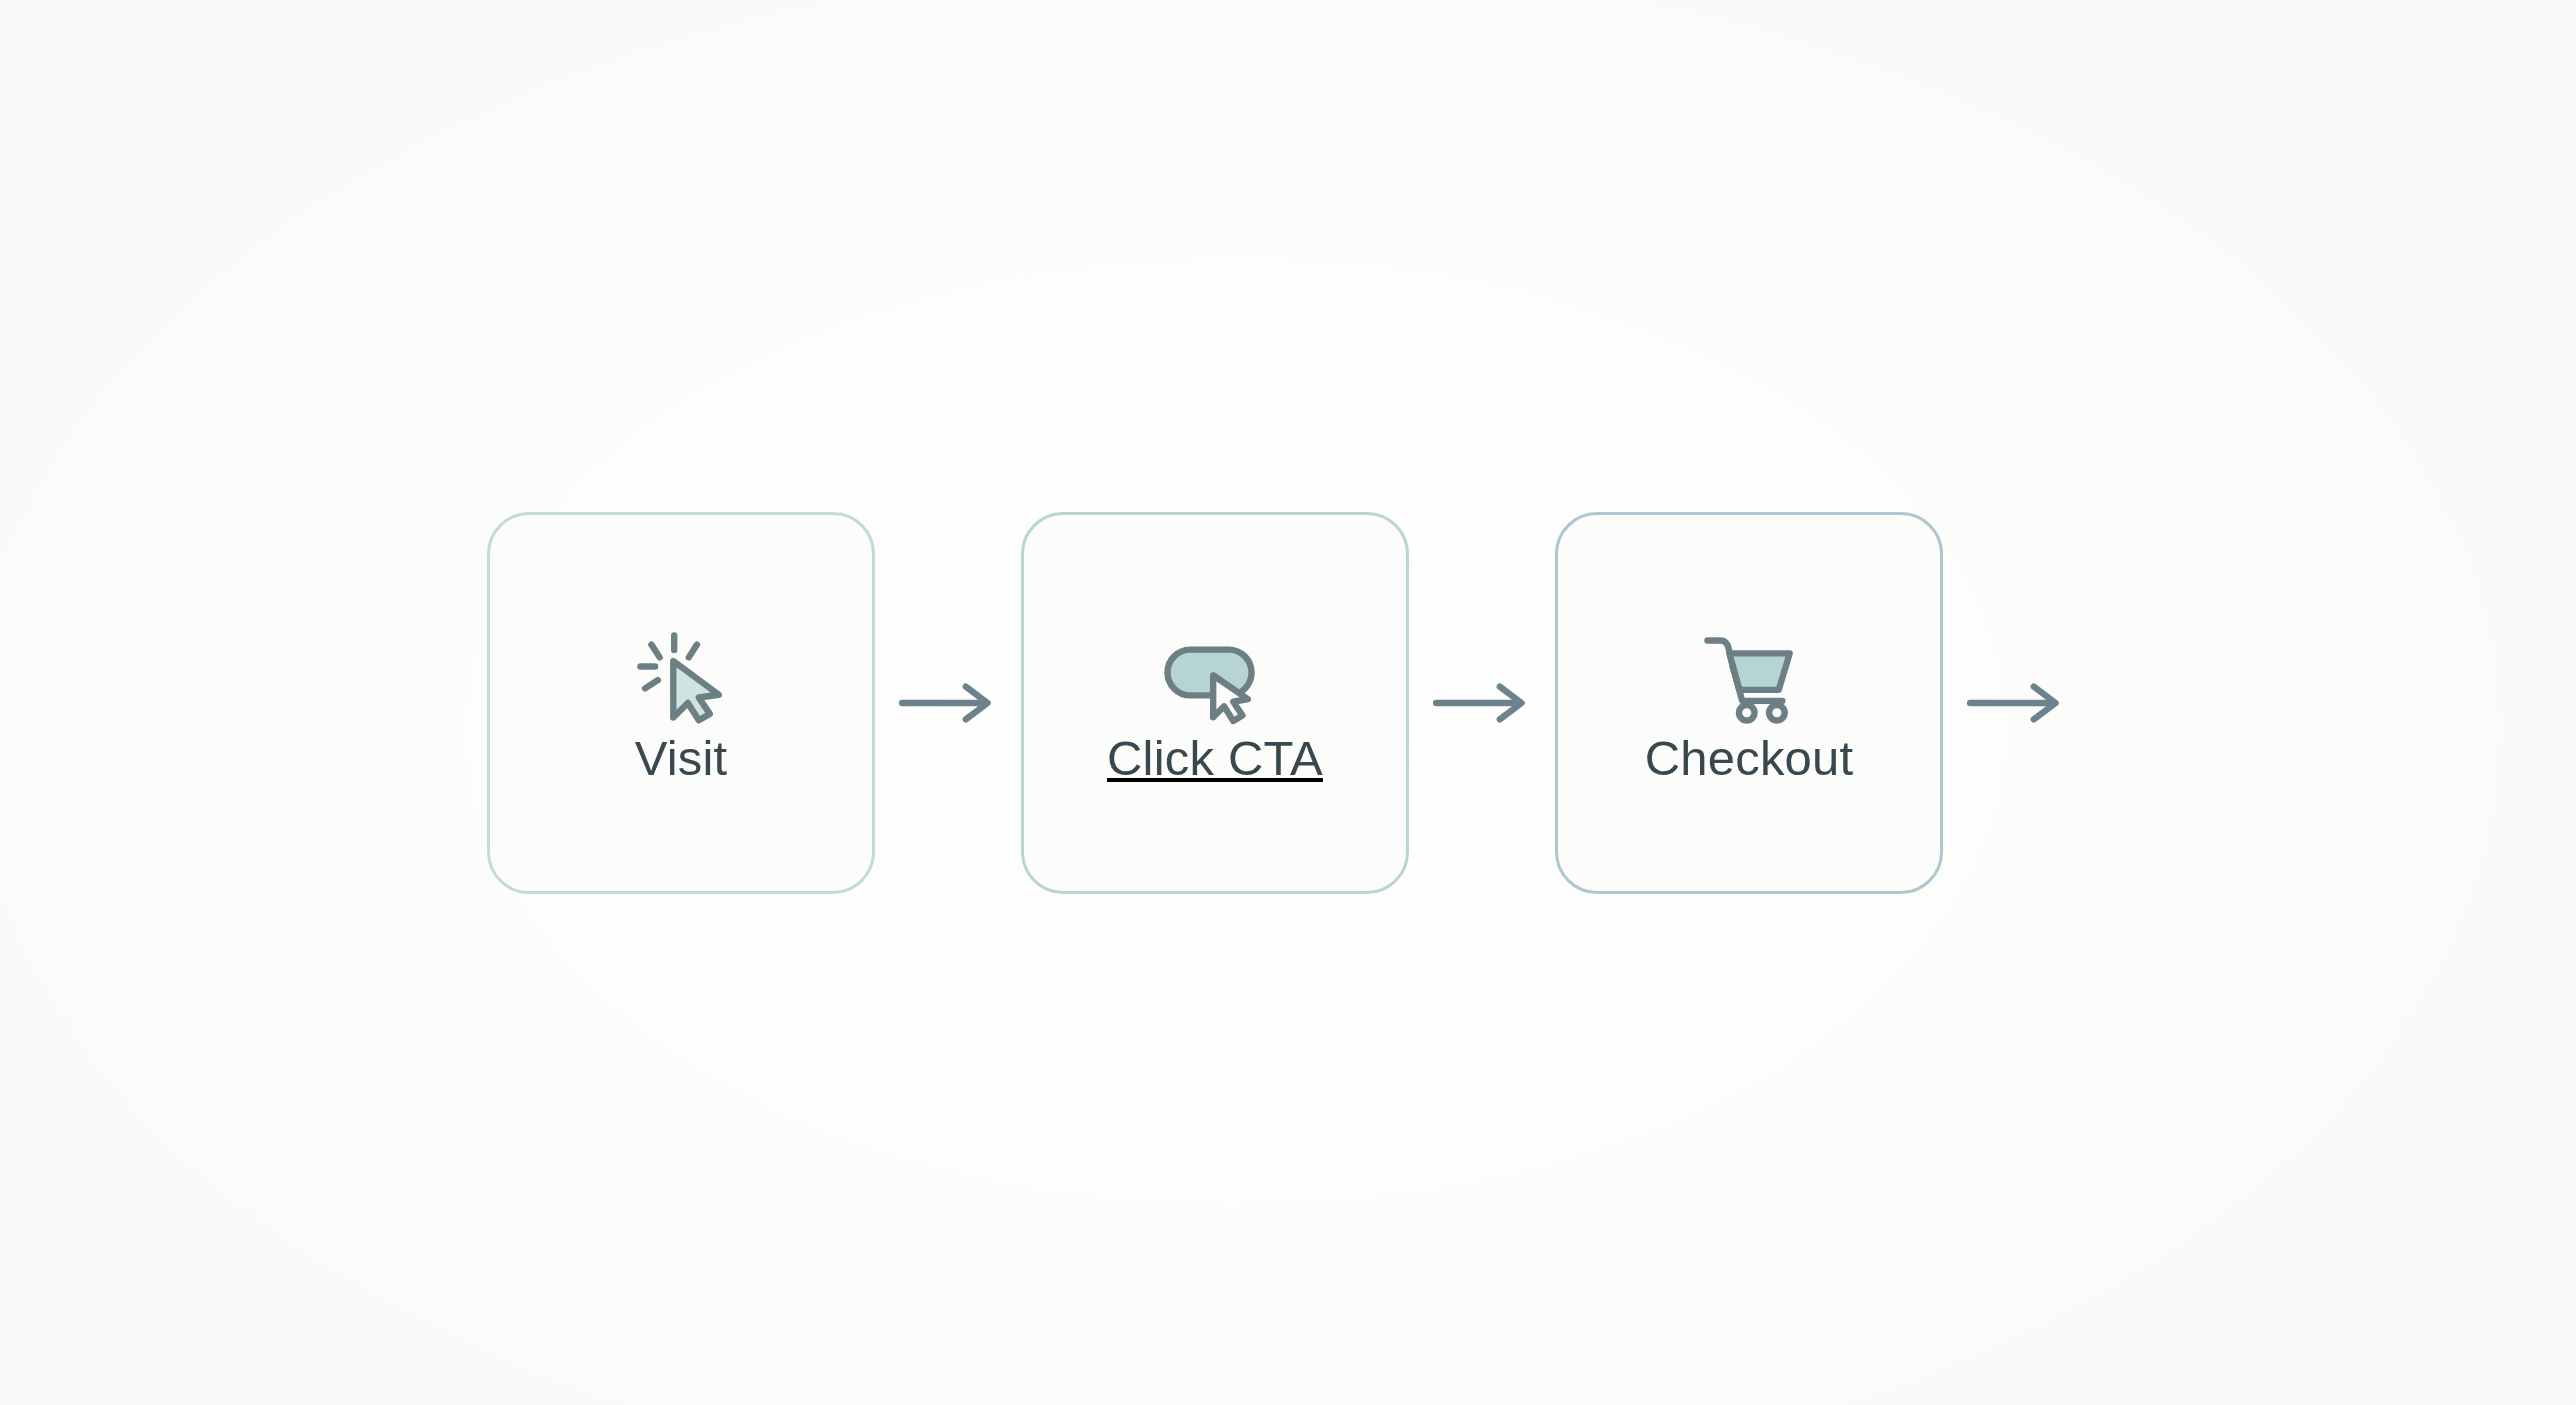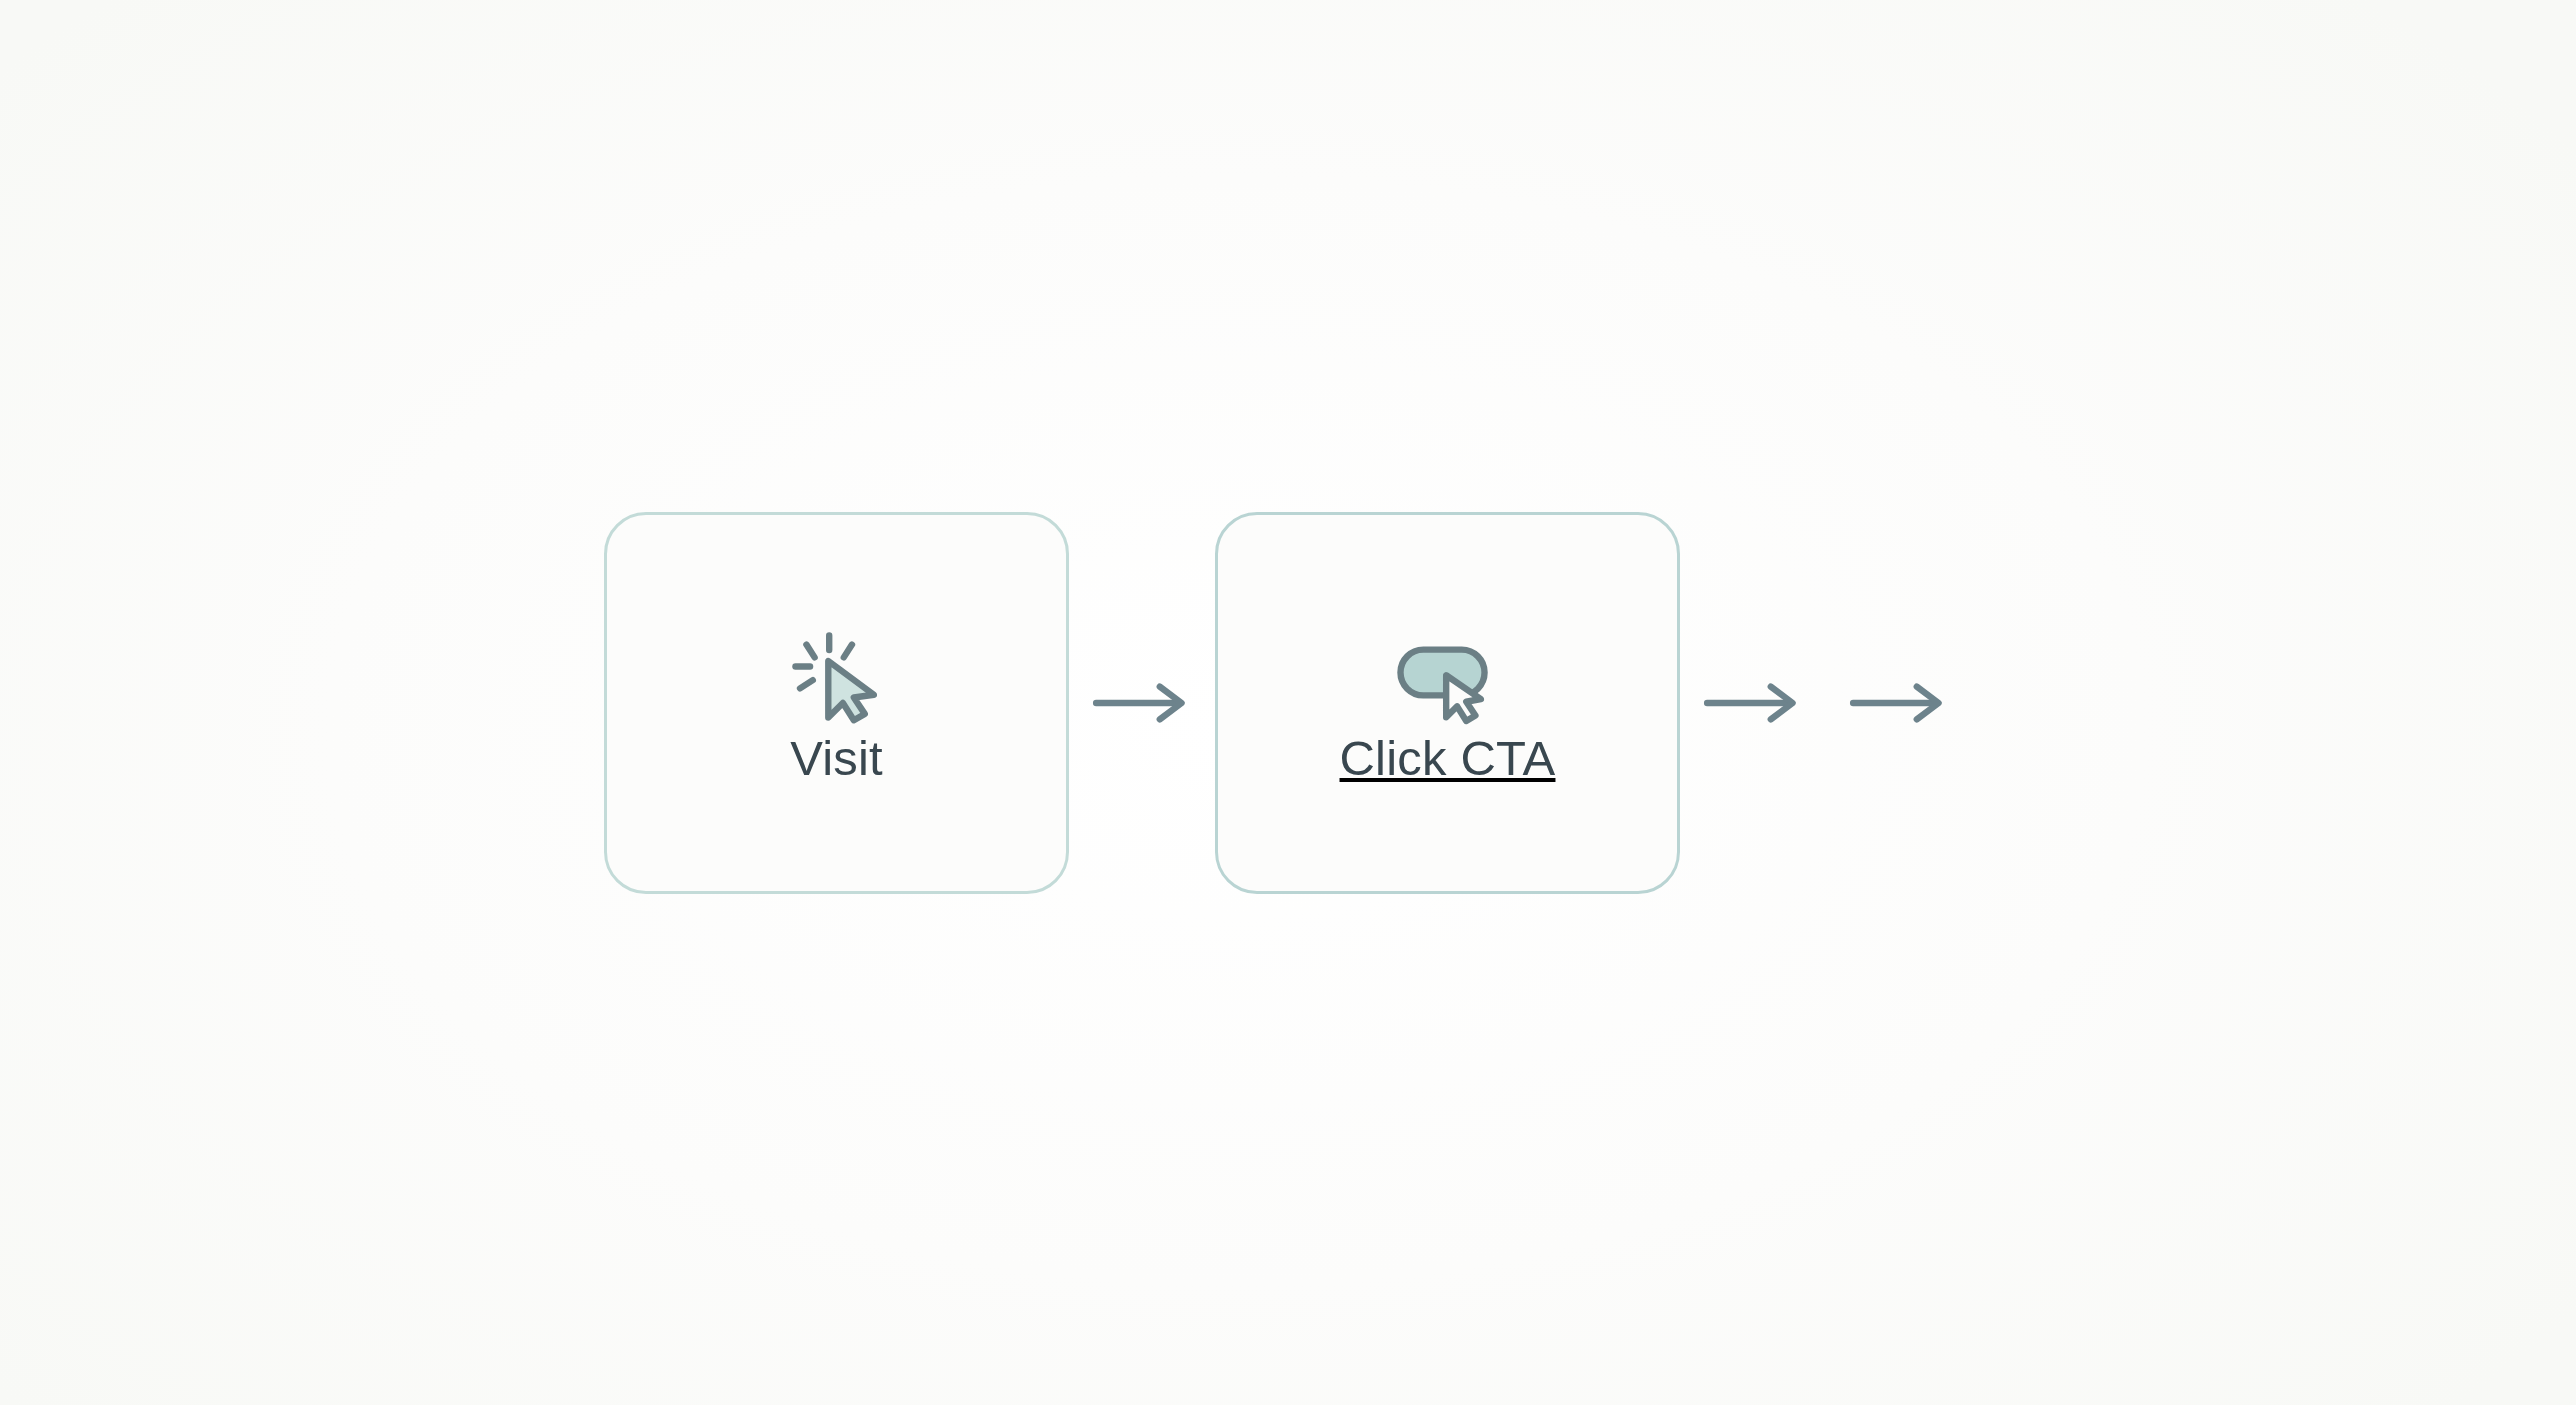--- a/index.html
+++ b/index.html
@@ -30,21 +30,21 @@
     width: 2576px;
     height: 1405px;
     display: flex;
     align-items: center;
     justify-content: center;
     gap: 0;
   }
 
   .step-card {
     position: relative;
-    width: 465px;
+    width: 388px;
     height: 382px;
     border-radius: 42px;
     background: #fcfcfb;
     border: 3.7px solid #bfd8d6;
     box-sizing: border-box;
     display: flex;
     flex-direction: column;
     align-items: center;
     justify-content: center;
     flex: 0 0 auto;
@@ -128,20 +128,32 @@
       <div class="card-label">Click CTA</div>
     </div>
 
     <div class="connector">
       <svg width="101" height="40" viewBox="0 0 110 44" fill="none">
         <line x1="4" y1="22" x2="96" y2="22" stroke="#6d838c" stroke-width="7" stroke-linecap="round"></line>
         <polyline points="74,4 98,22 74,40" fill="none" stroke="#6d838c" stroke-width="7" stroke-linecap="round" stroke-linejoin="round"></polyline>
       </svg>
     </div>
 
+    <div class="step-card tone-3">
+      <div class="card-icon">
+        <svg width="95" height="90" viewBox="0 0 104 98" fill="none">
+          <path d="M6 8 L20 8 Q27 8 29 16 L34 38" fill="none" stroke="#6b7f85" stroke-width="7" stroke-linecap="round" stroke-linejoin="round"></path>
+          <path d="M30 22 L96 22 L84 62 L41 62 Z" fill="#b6d4d2" stroke="#6b7f85" stroke-width="7" stroke-linejoin="round" stroke-linecap="round"></path>
+          <path d="M34 38 L44 74 L88 74" fill="none" stroke="#6b7f85" stroke-width="7" stroke-linecap="round" stroke-linejoin="round"></path>
+          <circle cx="49" cy="87" r="8.5" fill="none" stroke="#6b7f85" stroke-width="7"></circle>
+          <circle cx="82" cy="87" r="8.5" fill="none" stroke="#6b7f85" stroke-width="7"></circle>
+        </svg>
+      </div>
+      <div class="card-label">Checkout</div>
+    </div>
 
     <div class="connector">
       <svg width="101" height="40" viewBox="0 0 110 44" fill="none">
         <line x1="4" y1="22" x2="96" y2="22" stroke="#6d838c" stroke-width="7" stroke-linecap="round"></line>
         <polyline points="74,4 98,22 74,40" fill="none" stroke="#6d838c" stroke-width="7" stroke-linecap="round" stroke-linejoin="round"></polyline>
       </svg>
     </div>
 
 
   </div>

